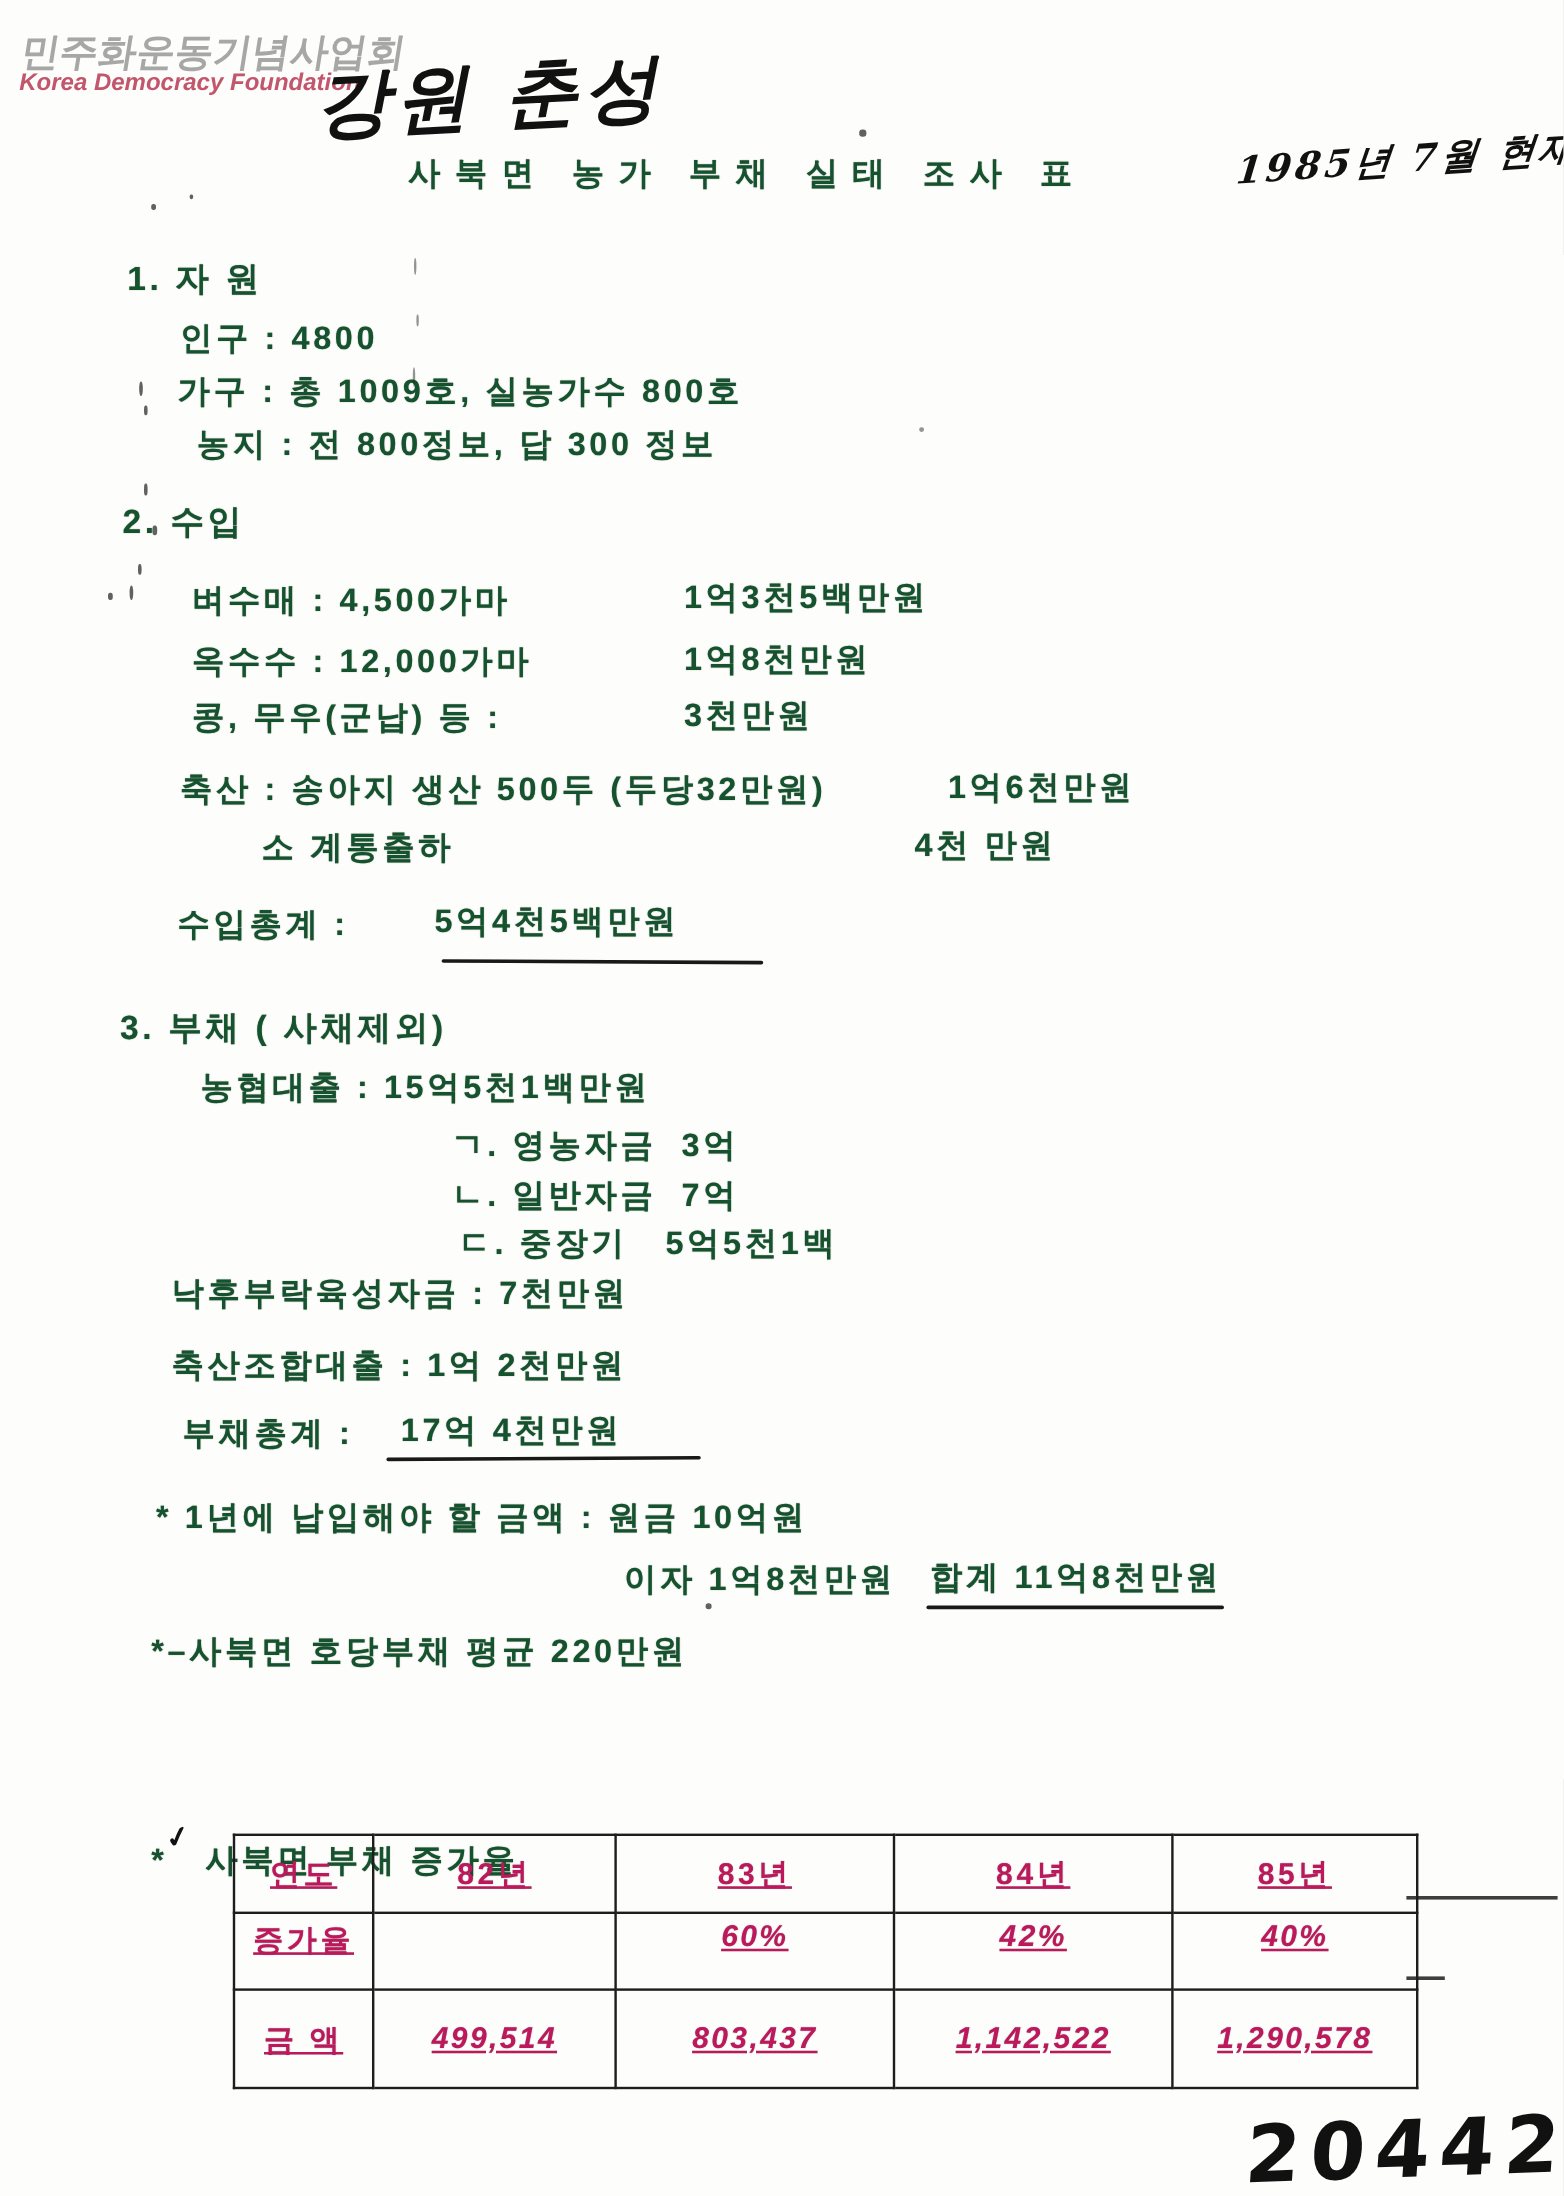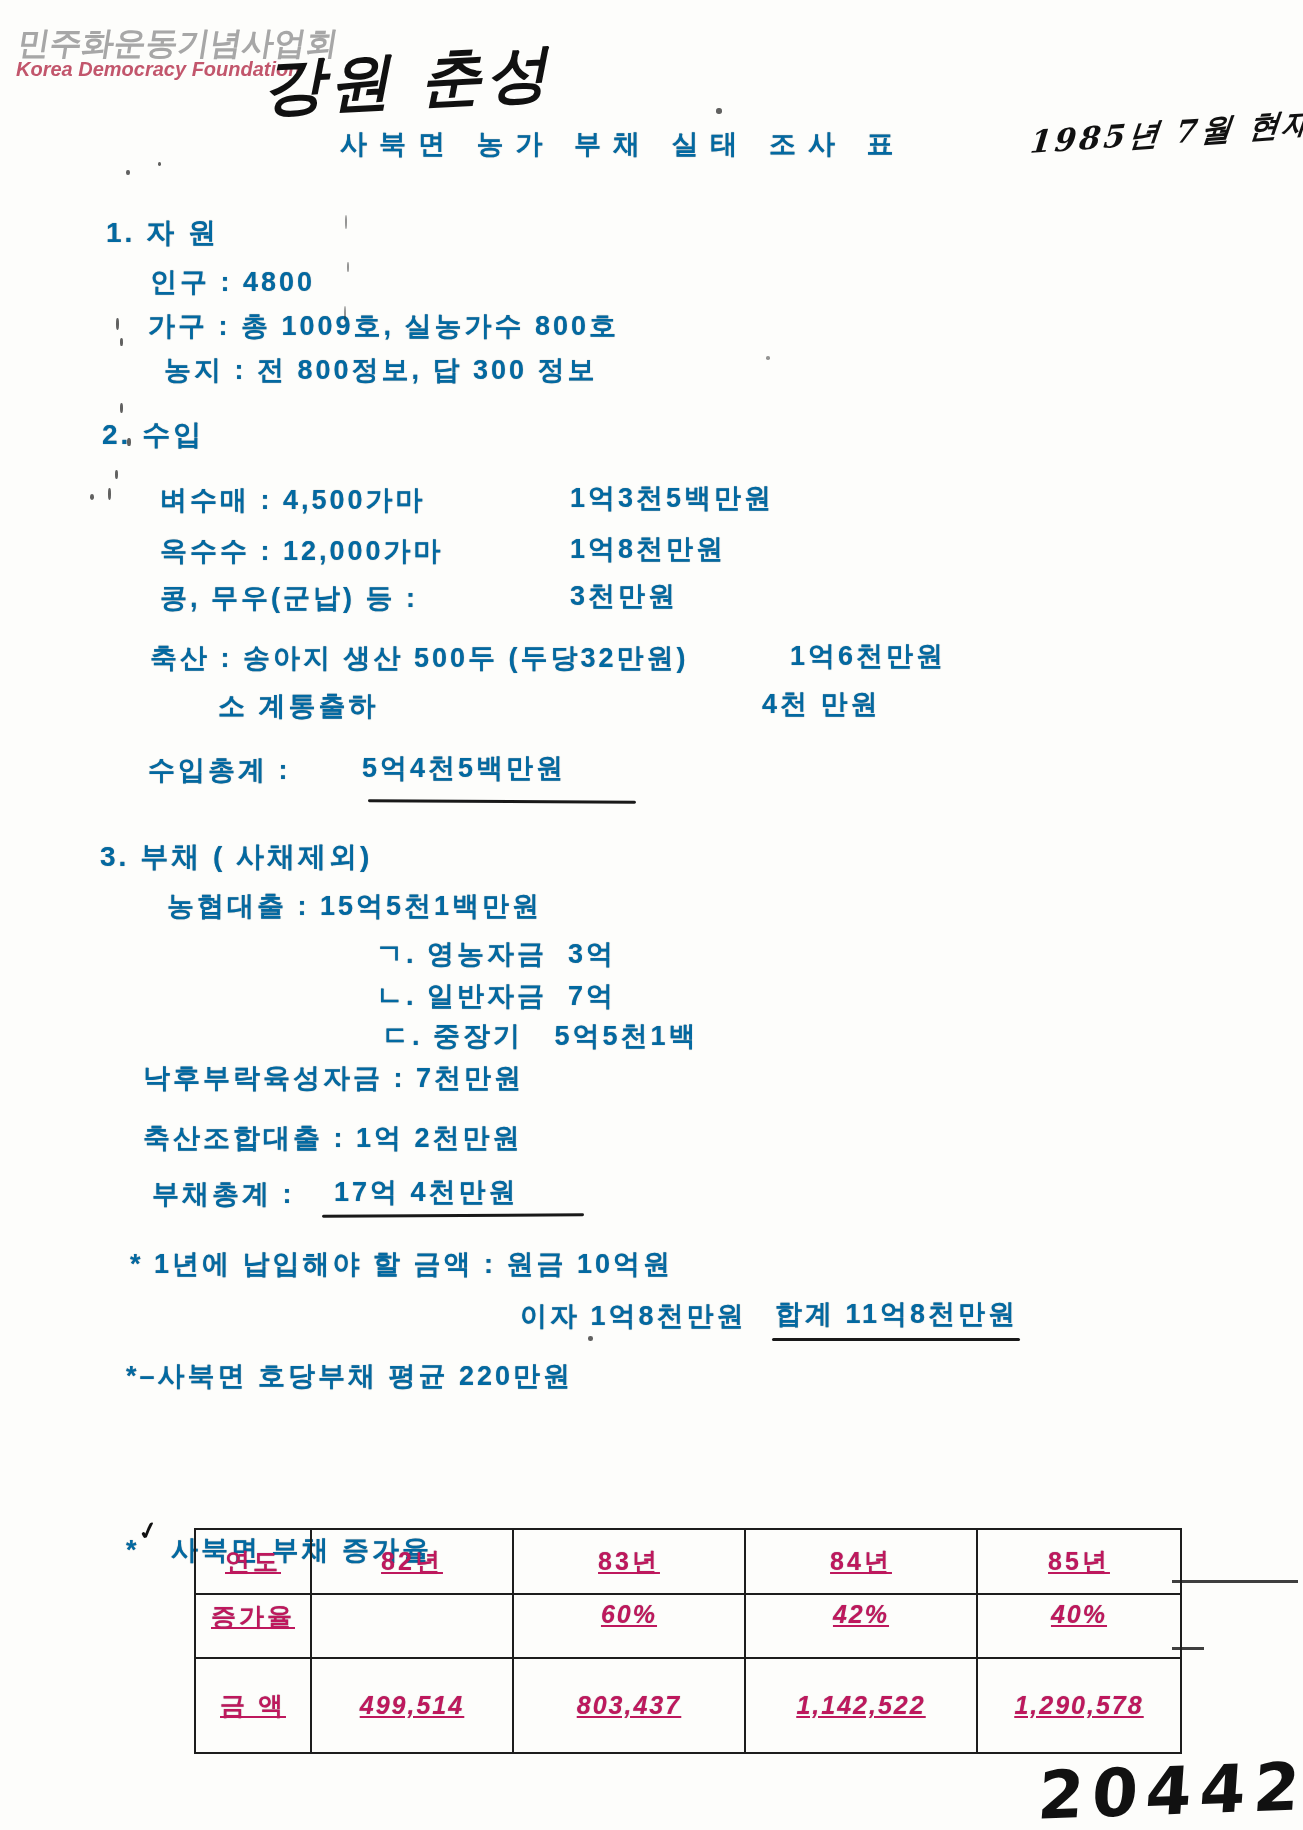--- a/index.html
+++ b/index.html
@@ -4,21 +4,21 @@
 <style>
   html,body{margin:0;padding:0;background:#e8e8e6;}
   .page{
     position:relative;width:1303px;height:1830px;margin:0 auto;
     background:#fdfdfb;overflow:hidden;
     font-family:"Liberation Sans",sans-serif;color:#1a1a1a;
   }
   
   .t{
     position:absolute;white-space:pre;font-size:27px;font-weight:bold;
-    letter-spacing:3px;color:#0369a1;
+    letter-spacing:3px;color:#14532d;
     text-shadow:0 0 1px rgba(15,15,15,.45);
     font-family:"Liberation Sans",sans-serif;
   }
   .t-head{font-size:28px;}
   .t-title{font-size:27px;letter-spacing:12px;}
   
   .hw{
     position:absolute;white-space:pre;font-family:"DejaVu Serif",serif;
     font-style:italic;font-weight:bold;color:#111;
   }
@@ -136,21 +136,21 @@
       <td>84년</td>
       <td>85년</td>
     </tr>
     <tr style="height:64px">
       <td class="vtop">증가율</td>
       <td class="vtop"></td>
       <td class="vtop num">60%</td>
       <td class="vtop num">42%</td>
       <td class="vtop num">40%</td>
     </tr>
-    <tr style="height:95px">
+    <tr style="height:82px">
       <td>금 액</td>
       <td class="num">499,514</td>
       <td class="num">803,437</td>
       <td class="num">1,142,522</td>
       <td class="num">1,290,578</td>
     </tr>
   </tbody>
     </table>
 
   <div class="overhang" style="left:1172px;top:1580px;width:126px;"></div>

